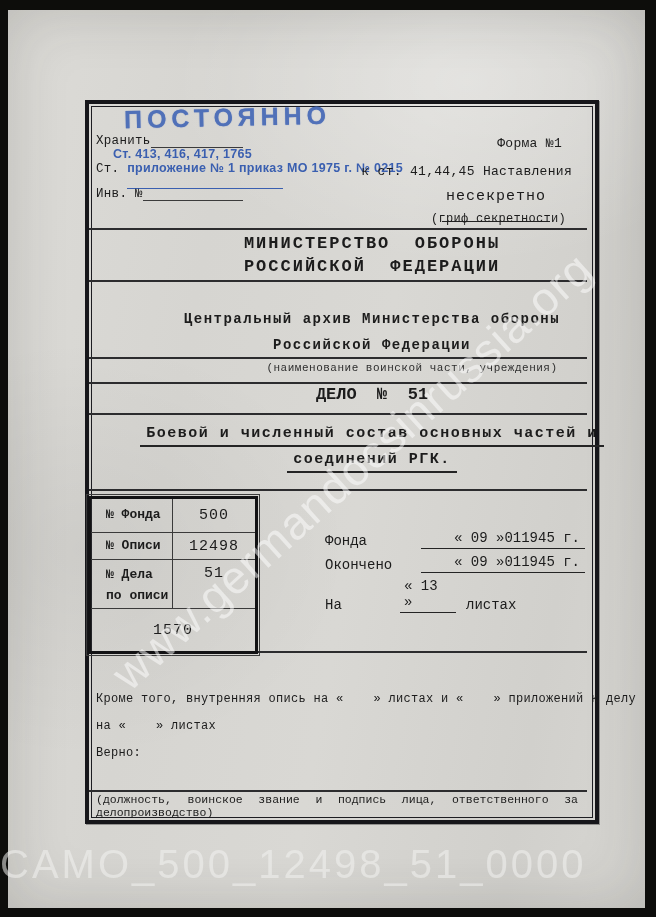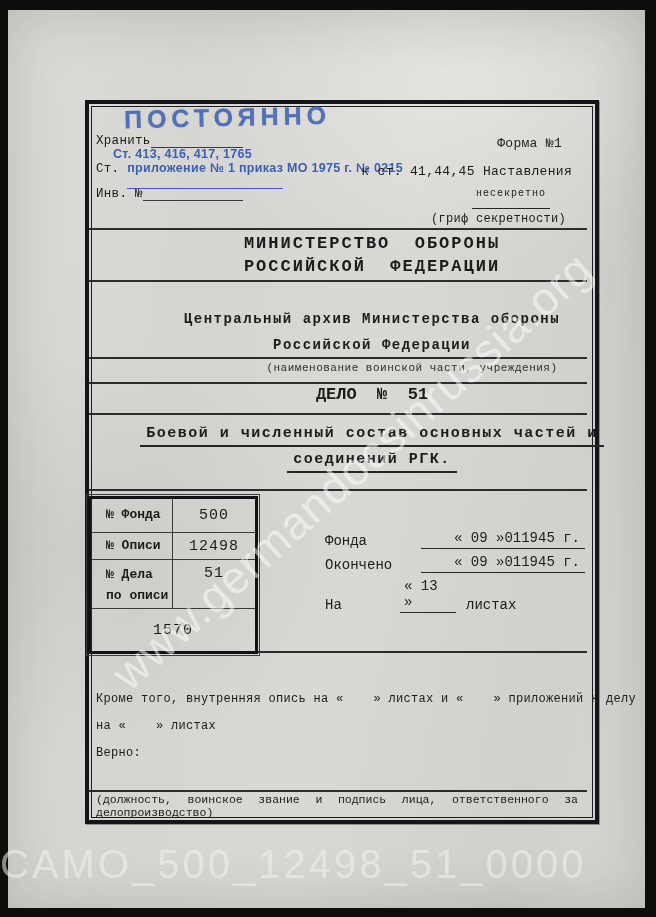--- a/index.html
+++ b/index.html
@@ -93,21 +93,21 @@
 <div class="t" style="left:96px;top:134px;"><span>Хранить</span><span class="u-gap" style="width:92px;"></span></div>
 
 <div class="t blue" style="left:113px;top:147px;font-size:12.5px;">Ст. 413, 416, 417, 1765</div>
 
 <div class="t" style="left:96px;top:161px;"><span>Ст.</span><span> </span><span class="blue ustamp" style="font-size:12.5px;">приложение № 1 приказ</span><span class="blue" style="font-size:12.5px;border-bottom:none;"> МО 1975 г. № 0215</span></div>
 
 <div class="t" style="left:96px;top:187px;"><span>Инв. №</span><span class="u-gap" style="width:100px;"></span></div>
 
 <div class="t" style="top:136px;right:94px;font-size:13px;">Форма №1</div>
 <div class="t" style="top:164px;right:84px;font-size:13px;">к ст. 41,44,45 Наставления</div>
-<div class="t" style="top:188px;right:106px;font-size:10px;letter-spacing:1px;border-bottom:1.6px solid #242424;padding:0 4px 9px;">несекретно</div>
+<div class="t" style="top:188px;right:106px;font-size:15px;letter-spacing:1px;border-bottom:1.6px solid #242424;padding:0 4px 16px;">несекретно</div>
 <div class="t" style="top:212px;right:90px;font-size:12px;">(гриф секретности)</div>
 
 <div class="hline" style="top:228px;"></div>
 <div class="hline" style="top:280px;"></div>
 <div class="hline thin" style="top:357px;"></div>
 <div class="hline thin" style="top:382px;"></div>
 <div class="hline" style="top:413px;"></div>
 <div class="hline" style="top:489px;"></div>
 
 <div class="c b" style="top:234px;font-size:17px;letter-spacing:2px;">МИНИСТЕРСТВО  ОБОРОНЫ</div>

